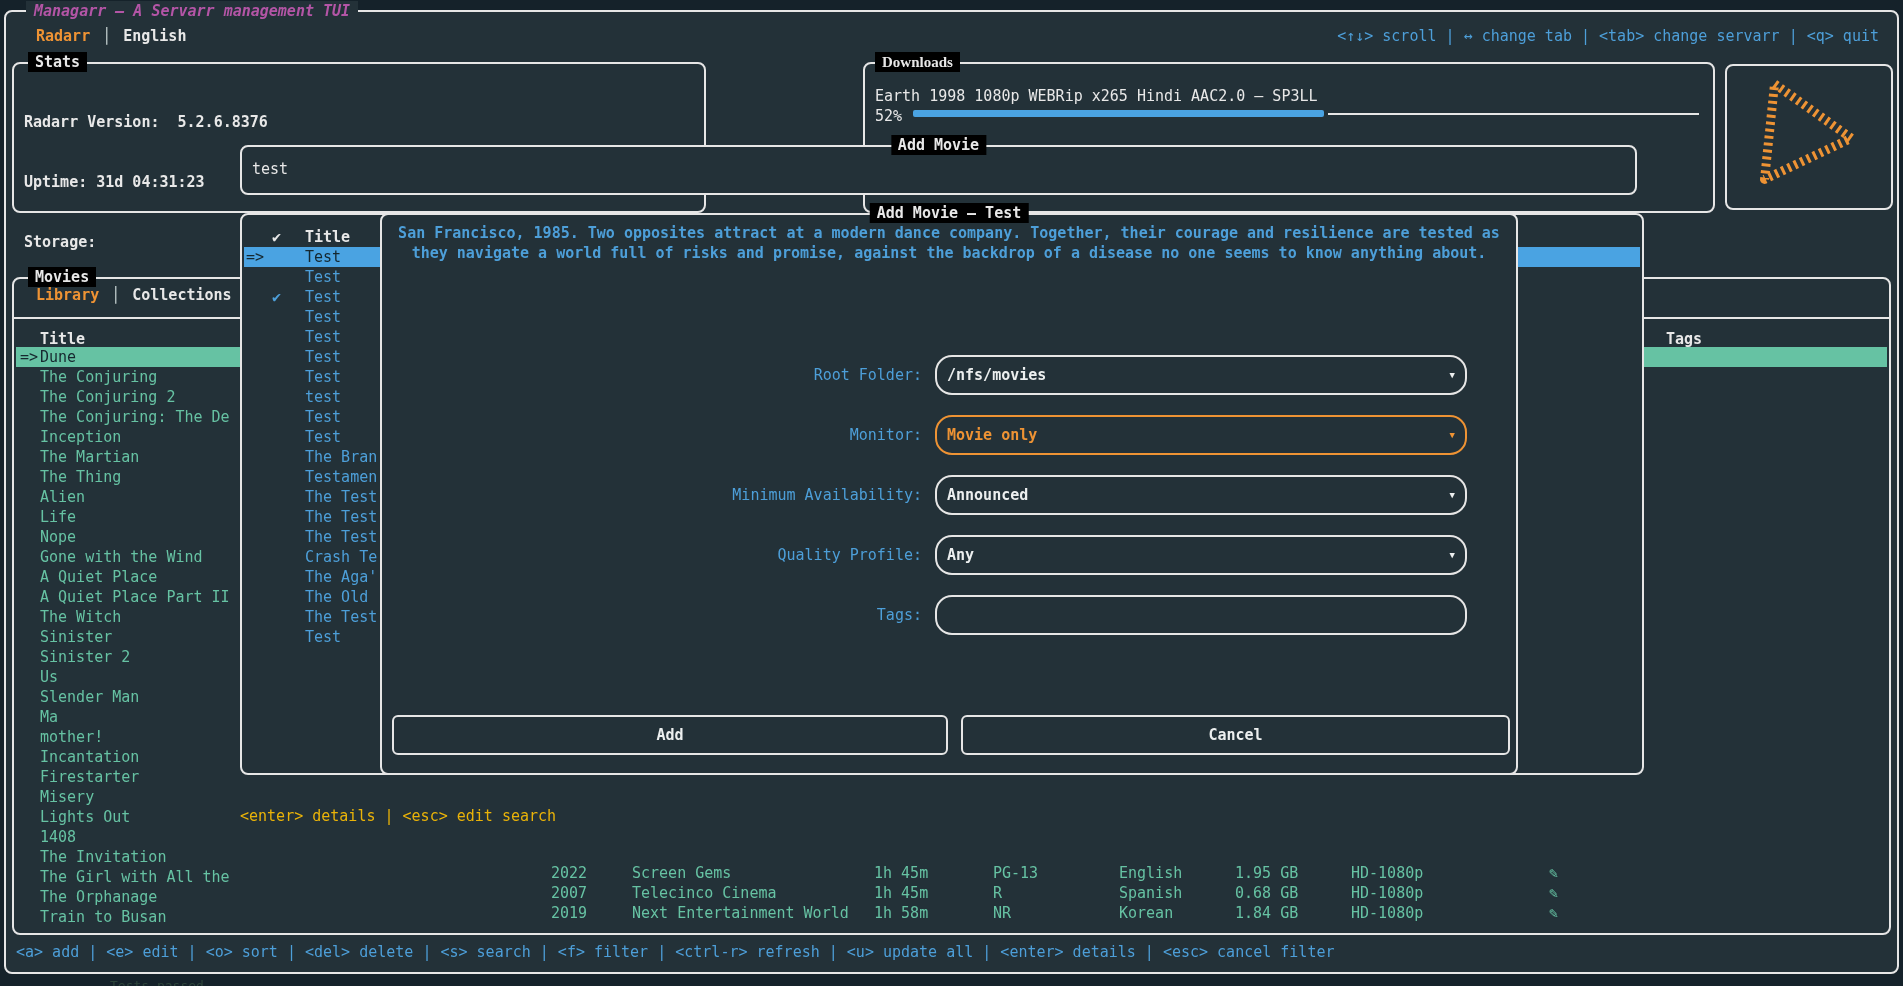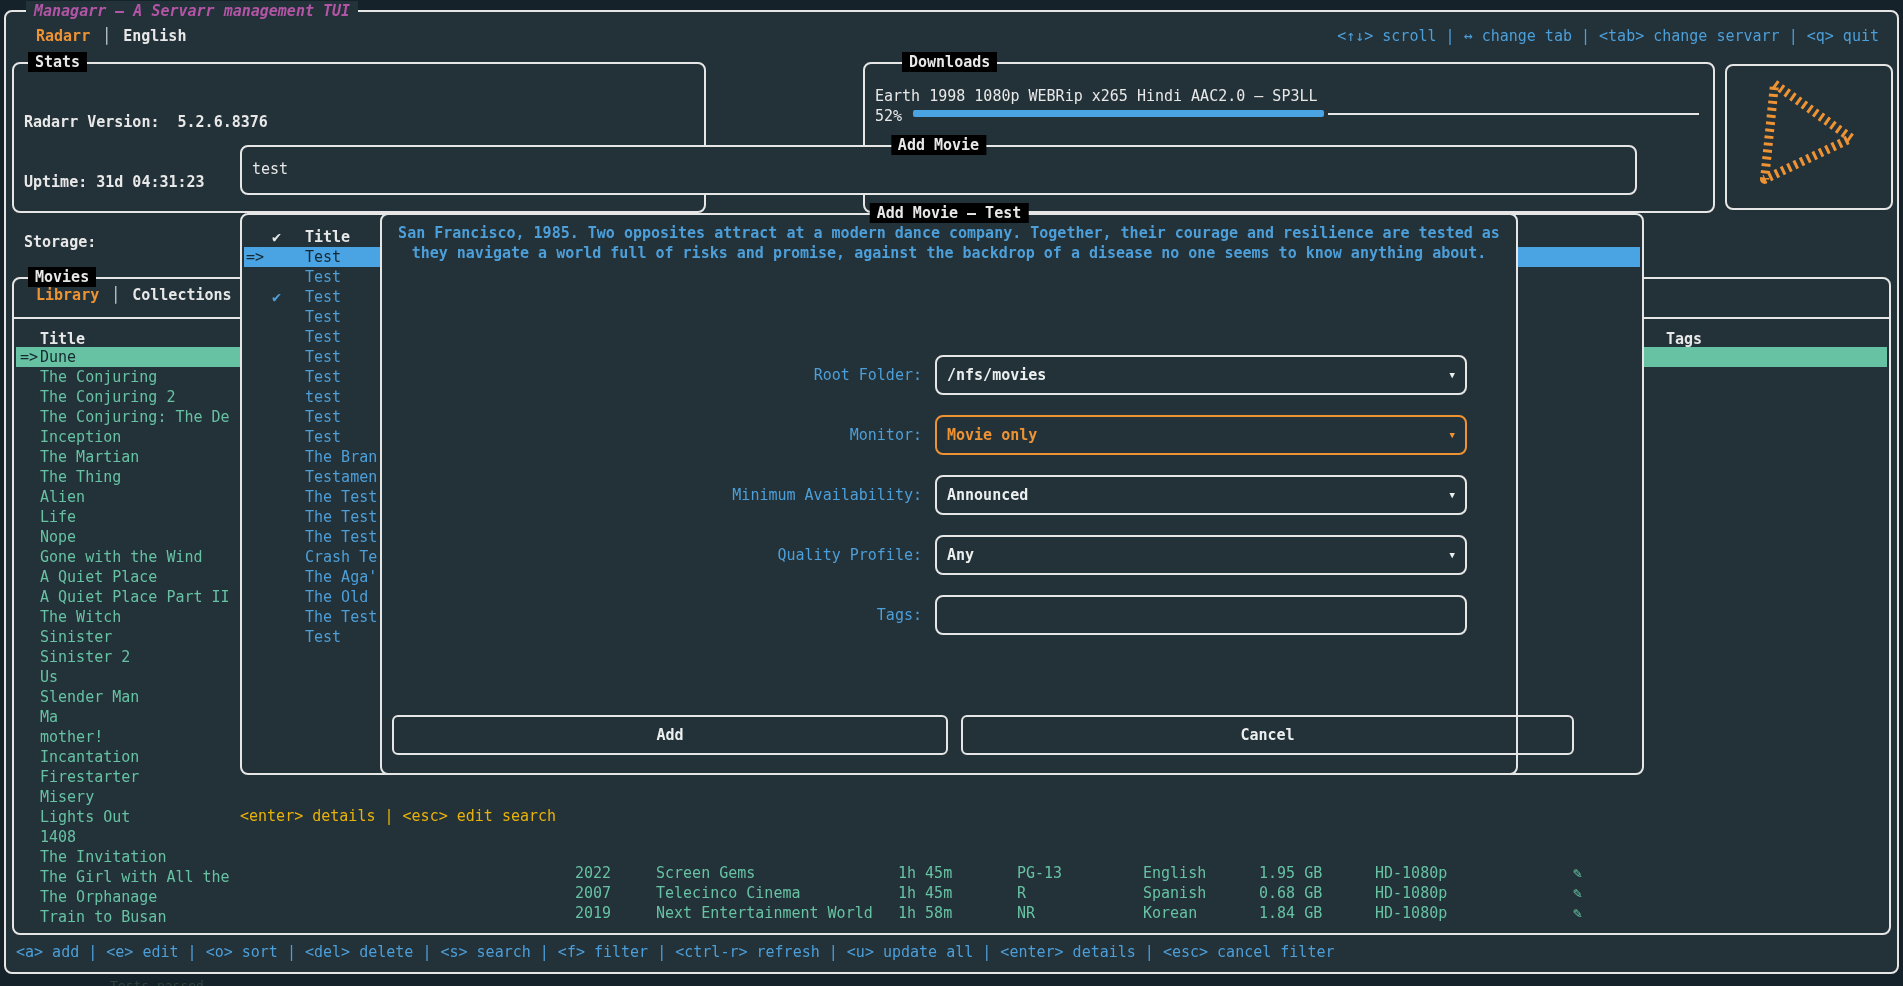--- a/index.html
+++ b/index.html
@@ -36,21 +36,21 @@
   #top-help { position:absolute; right:24px; top:26px; color:#4d9fd9; z-index:6; white-space:nowrap; }
 
   
   #stats-panel { left:12px; top:62px; width:694px; height:151px; z-index:1; }
   #stats-panel .chip { left:14px; }
   #stats-content { position:absolute; left:10px; top:8px; white-space:pre; }
   .disk-bar { display:inline-block; width:102px; height:7px; background:#4aa3e2; border-radius:2px; margin-left:8px; vertical-align:middle; }
 
   
   #downloads-panel { left:863px; top:62px; width:852px; height:151px; z-index:1; }
-  #downloads-panel .chip { left:37px; }
+  #downloads-panel .chip { left:10px;font-family:Liberation Serif, serif; }
   #dl-item { position:absolute; left:10px; top:22px; white-space:nowrap; }
   #dl-pct { position:absolute; left:10px; top:42px; }
   #dl-bar { position:absolute; left:48px; top:46px; width:790px; height:8px; }
   #dl-bar .fill { position:absolute; left:0; top:0; height:7px; background:#4aa3e2; border-radius:2px; }
   #dl-bar .rest { position:absolute; top:3px; right:4px; height:2px; background:#e6e6e6; }
 
   
   #logo-panel { left:1725px; top:64px; width:168px; height:146px; z-index:1; }
   #logo-panel svg { position:absolute; left:28px; top:12px; }
 
@@ -72,50 +72,50 @@
 
   
   #dialog { left:380px; top:213px; width:1138px; height:562px; z-index:5; }
   #dialog-desc { position:absolute; top:8px; left:10px; right:10px; text-align:center;
     color:#4d9fd9; font-weight:bold; }
   .form-row { position:absolute; left:0; width:100%; height:40px; }
   .form-row .flabel { position:absolute; left:0; width:540px; text-align:right;
     line-height:40px; color:#4d9fd9; white-space:pre; }
   .fbox {
     position:absolute; left:553px; width:532px; height:40px;
-    border:2px solid #e6e6e6; border-radius:8px; padding:0 30px 0 10px;
+    border:2px solid #e6e6e6; border-radius:17px; padding:0 30px 0 10px;
     line-height:36px; font-weight:bold; color:#ecefef; white-space:nowrap; overflow:hidden;
   }
   .fbox .caret { position:absolute; right:10px; top:0; line-height:36px; font-size:9px; font-weight:normal; }
   .form-row.focused .fbox { border-color:#ee9334; color:#ee9334; }
   .dlg-btn {
     position:absolute; top:500px; height:40px; border:2px solid #e6e6e6; border-radius:6px;
     font-weight:bold; text-align:center; line-height:36px; color:#ecefef; background:transparent;
     font-family:inherit; font-size:15px;
   }
   #btn-add { left:10px; width:556px; }
-  #btn-cancel { left:579px; width:613px; }
+  #btn-cancel { left:579px; width:549px; }
 
   #results-footer-help { position:absolute; left:240px; width:1404px; top:806px;
     color:#eab308; z-index:4; }
 
   
   #movies-panel { left:12px; top:277px; width:1879px; height:658px; z-index:1; }
   #movies-panel .chip { left:14px; }
   #movies-tabs { position:absolute; left:22px; top:6px; white-space:nowrap; }
   #movies-sep { position:absolute; top:38px; left:-2px; right:-2px; border-top:2px solid #e6e6e6; }
   #movies-header { position:absolute; top:50px; left:0; right:0; height:20px; }
   #movies-header .htitle { position:absolute; left:26px; font-weight:bold; }
   #movies-header .htags { position:absolute; left:1652px; font-weight:bold; }
   #movies-rows { position:absolute; top:68px; left:2px; right:2px; }
   .mov-row { position:relative; height:20px; color:#66c2a3; }
   .mov-row .marker { position:absolute; left:4px; }
   .mov-row .mtitle { position:absolute; left:24px; white-space:pre; }
   .mov-row.selected { background:#66c2a3; color:#17282f; }
-  #movie-details { position:absolute; top:584px; left:0; right:0;padding-left:24px; }
+  #movie-details { position:absolute; top:584px; left:0; right:0; }
   .det-row { position:relative; height:20px; color:#66c2a3; white-space:nowrap; }
   .det-row span { position:absolute; }
   .det-year { left:537px; } .det-studio { left:618px; } .det-runtime { left:860px; }
   .det-rating { left:979px; } .det-lang { left:1105px; } .det-size { left:1221px; }
   .det-quality { left:1337px; } .det-edit { left:1535px; }
 
   #bottom-help { position:absolute; left:16px; top:942px; color:#4d9fd9; z-index:2; white-space:nowrap; }
   #bottom-fragment { position:absolute; left:110px; top:976px; color:#2d443a; font-size:13px; z-index:0; }
 </style>
 </head>

